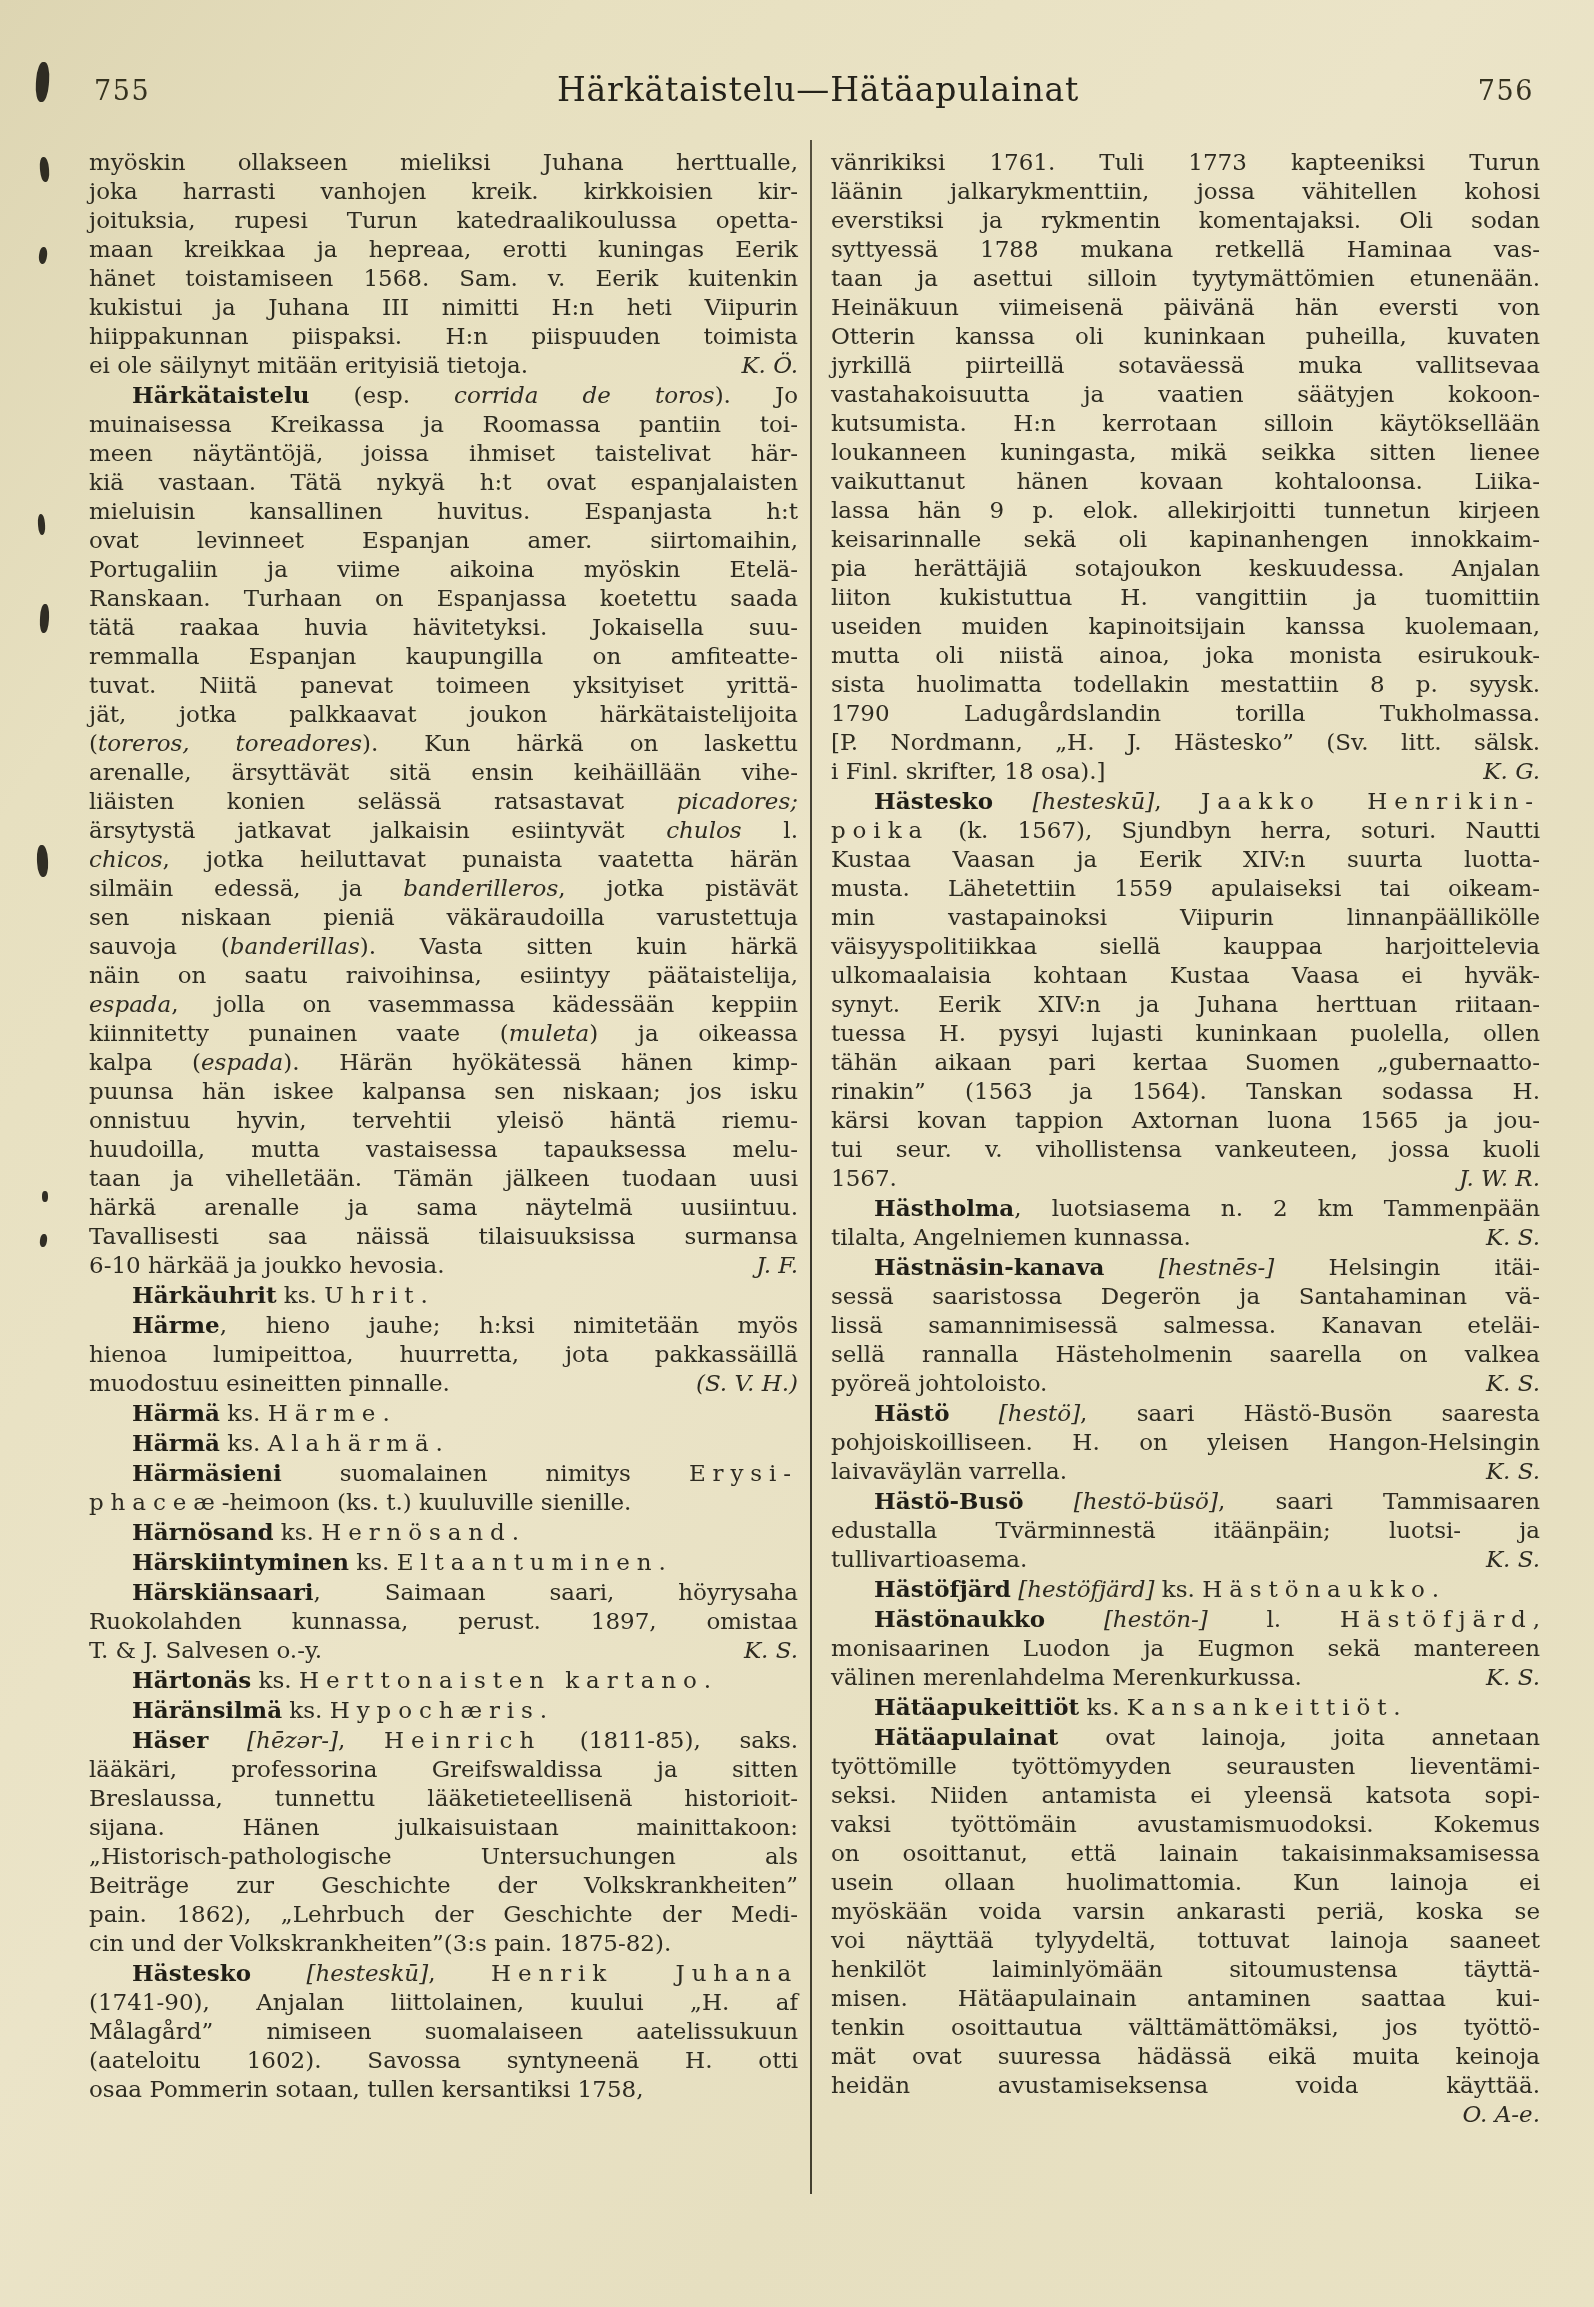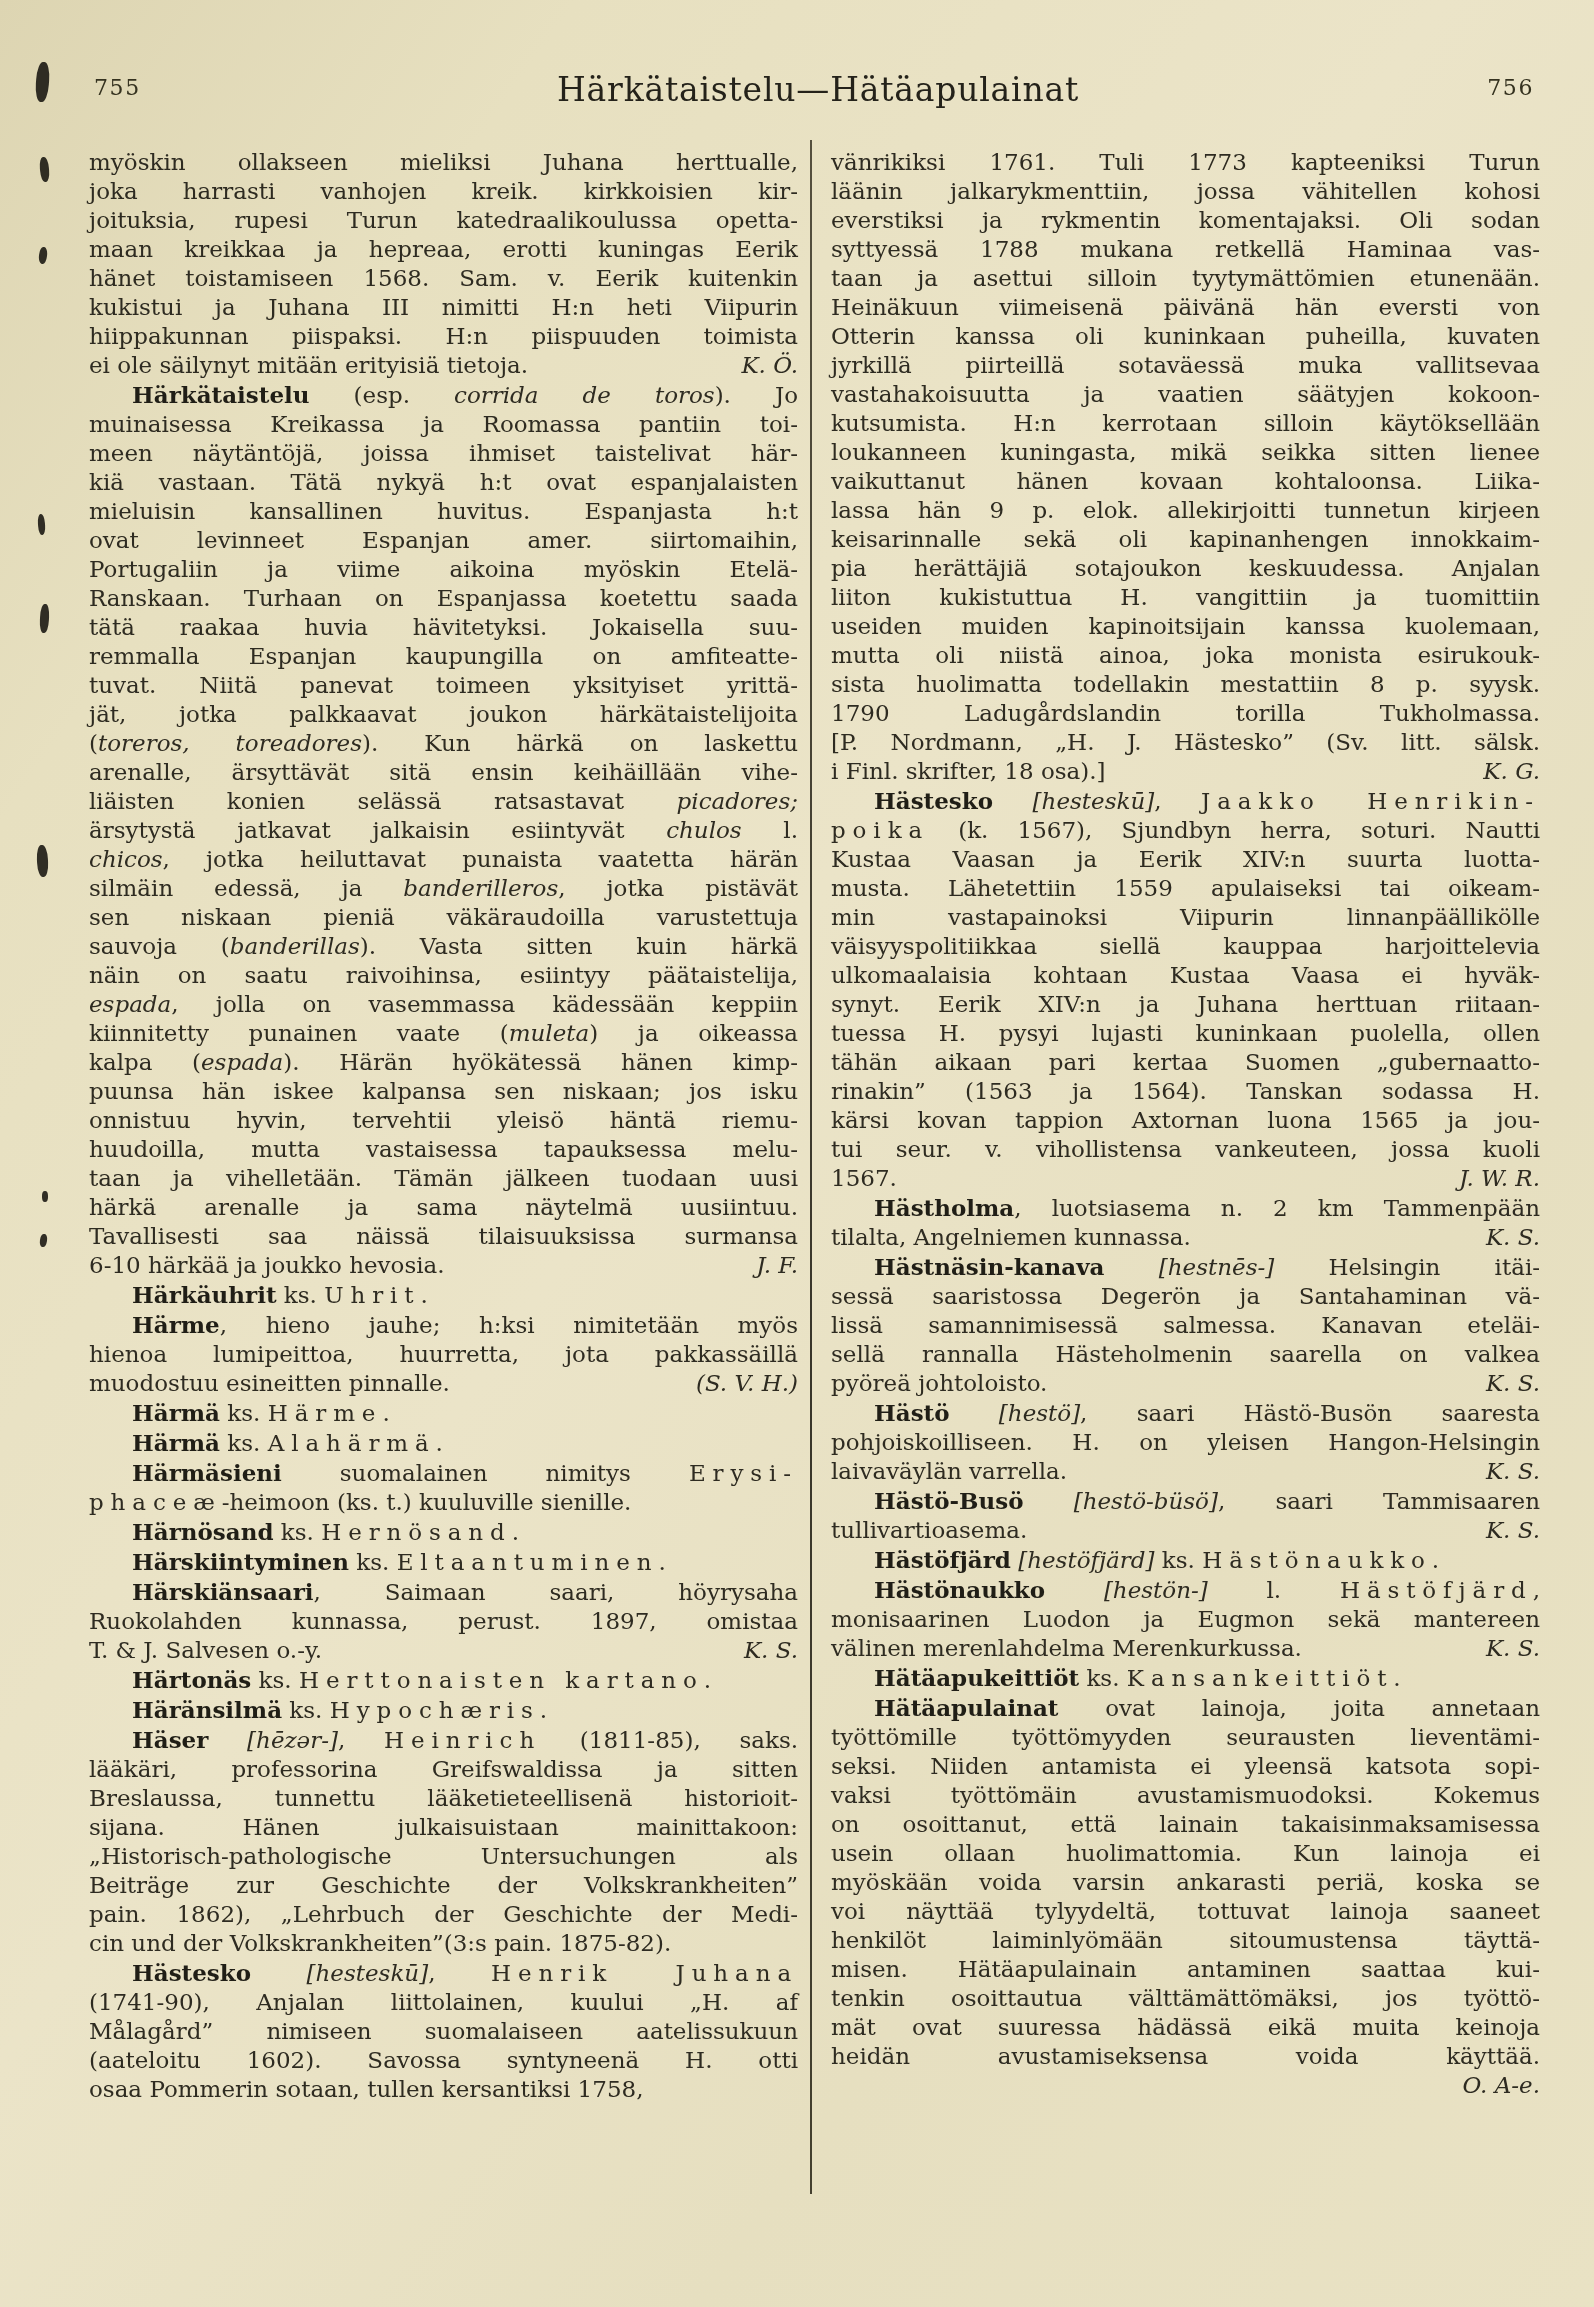--- a/index.html
+++ b/index.html
@@ -6,21 +6,21 @@
   .page{
     position:relative;
     width:1594px;height:2307px;
     background:linear-gradient(125deg,#ddd5b2 0%,#e7e0c0 18%,#ebe4c8 45%,#e6dfc0 72%,#e9e2c4 100%);
     font-family:"DejaVu Serif","Liberation Serif",serif;
     color:#2e2b21;
     overflow:hidden;
   }
   
   .hdr{position:absolute;top:70px;left:0;width:100%;height:41px;}
-  .pgnum{position:absolute;top:4.8px;font-size:22px;letter-spacing:1.6px;color:#35321f;}
+  .pgnum{position:absolute;top:4.8px;font-size:27px;letter-spacing:1.6px;color:#35321f;}
   .pgnum.l{left:94px;}
   .pgnum.r{right:60px;margin-left:20px;}
   .title{position:absolute;left:818px;transform:translateX(-50%);top:0;
          font-size:33px;font-weight:normal;letter-spacing:0.8px;white-space:nowrap;color:#24221a;}
   
   .divider{position:absolute;left:810px;top:140px;width:2.4px;height:2054px;
            background:linear-gradient(#55503e,#38352a 60%,#44402f);}
   
   .col{position:absolute;top:148px;width:709px;font-size:23px;line-height:29px;}
   .col.left{left:89px;}
@@ -224,20 +224,21 @@
       <div>
         <div class="ln ind"><b>Hästö</b> <i>[hestö]</i>, saari Hästö-Busön saaresta</div>
         <div class="ln">pohjoiskoilliseen. H. on yleisen Hangon-Helsingin</div>
         <div class="ln last sig">
           <span>laivaväylän varrella.</span>
           <span class="sg"><i>K. S.</i></span>
         </div>
       </div>
       <div>
         <div class="ln ind"><b>Hästö-Busö</b> <i>[hestö-büsö]</i>, saari Tammisaaren</div>
+        <div class="ln">edustalla Tvärminnestä itäänpäin; luotsi- ja</div>
         <div class="ln last sig">
           <span>tullivartioasema.</span>
           <span class="sg"><i>K. S.</i></span>
         </div>
       </div>
       <div>
         <div class="ln ind last"><b>Hästöfjärd</b> <i>[hestöfjärd]</i> ks. <span class="sp">Hästönaukko</span>.</div>
       </div>
       <div>
         <div class="ln ind"><b>Hästönaukko</b> <i>[hestön-]</i> l. <span class="sp">Hästöfjärd</span>,</div>

